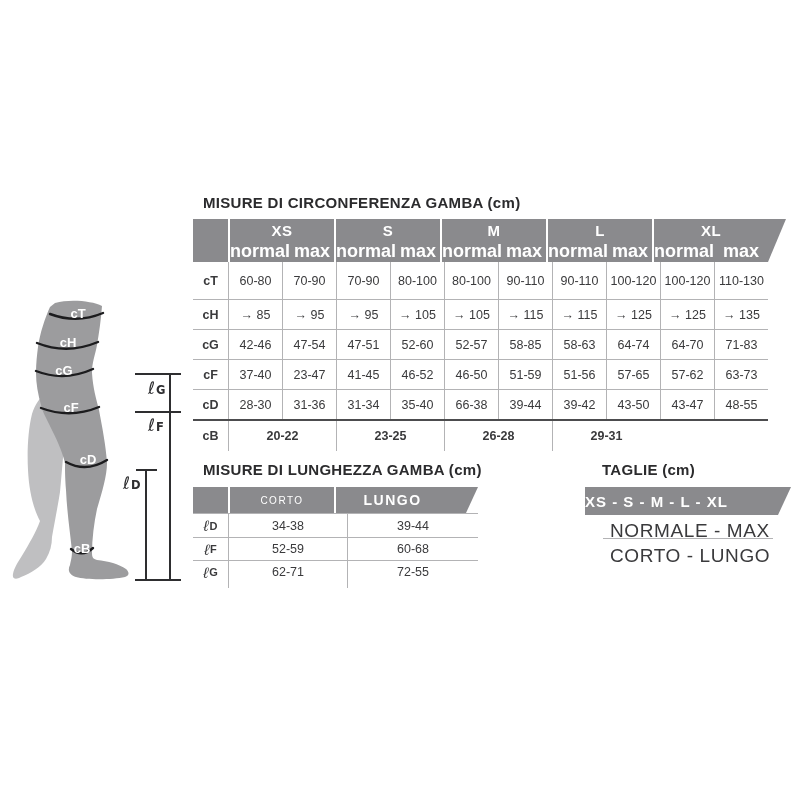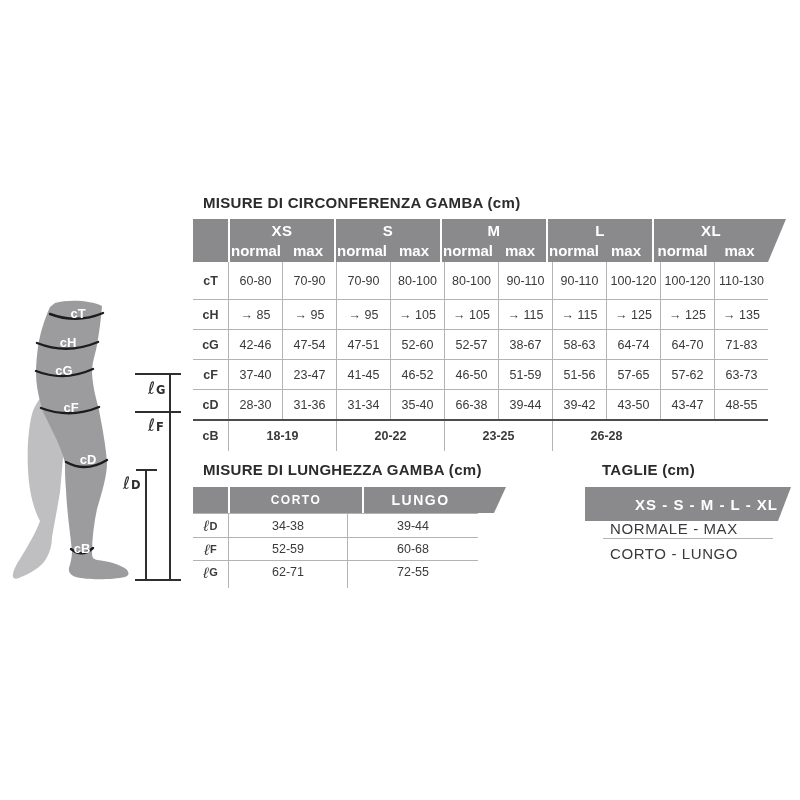--- a/index.html
+++ b/index.html
@@ -23,59 +23,59 @@
   }
   
   .hdr-bar{display:flex;gap:2px;}
   .hdr-box{background:var(--header-gray);color:#fff;}
   .hdr-spacer{width:35px;}
   .size-box{width:104px;height:43px;display:flex;flex-direction:column;justify-content:center;}
   .size-box.slanted{width:132px;clip-path:polygon(0 0,100% 0,calc(100% - 18px) 100%,0 100%);}
   .size-label{font-size:15px;font-weight:700;text-align:center;line-height:21px;letter-spacing:.5px;}
   .size-box.slanted .size-label,.size-box.slanted .sub-row{padding-right:18px;}
   .sub-row{display:flex;line-height:20px;}
-  .sub-row span{flex:1;text-align:center;font-size:15px;font-weight:700;}
+  .sub-row span{flex:1;text-align:center;font-size:18px;font-weight:700;}
   
   .ctable{width:575px;}
   .crow{display:grid;grid-template-columns:35px repeat(10,54px);}
   .crow + .crow{border-top:1px solid var(--line-light);}
   .crow.cb{grid-template-columns:35px repeat(5,108px);border-top:2px solid var(--line-dark);}
   .cell{
     display:flex;align-items:center;justify-content:center;
     font-size:12.5px;color:var(--text-dark);height:29px;white-space:nowrap;
   }
   .crow:first-child .cell{height:37px;}
   .crow.cb .cell{height:30px;font-weight:700;}
   .cell + .cell{border-left:1px solid var(--line-light);}
   .cell.lbl{font-weight:700;}
   
-  .len-hdr .corto-box{width:132px;height:26px;display:flex;align-items:center;justify-content:center;
-    font-size:12px;font-weight:700;letter-spacing:1.5px;}
+  .len-hdr .corto-box{width:104px;height:26px;display:flex;align-items:center;justify-content:center;
+    font-size:10px;font-weight:400;letter-spacing:1.5px;}
   .len-hdr .lungo-box{width:142px;height:26px;display:flex;align-items:center;justify-content:center;
     font-size:14px;font-weight:700;letter-spacing:1.5px;
     clip-path:polygon(0 0,100% 0,calc(100% - 12px) 100%,0 100%);padding-right:0;}
   .len-hdr .lungo-box span{margin-right:29px;}
   .ltable{width:285px;border-top:1px solid var(--line-light);}
   .lrow{display:grid;grid-template-columns:35px 119px 131px;}
   .lrow.b{border-bottom:1px solid var(--line-light);}
   .lrow .cell{height:22px;}
   .lrow:first-child .cell{height:23px;}
   .lstub{display:grid;grid-template-columns:35px 119px 131px;height:5px;}
   .lstub div + div{border-left:1px solid var(--line-light);}
   .script-l{font-size:15px;font-weight:400;font-style:italic;margin-right:1px;}
   .sub-cap{font-size:11px;font-weight:700;}
   
   .banner{
-    width:206px;height:34px;background:var(--header-gray);color:#fff;
-    display:flex;align-items:center;justify-content:flex-end;
+    width:206px;height:28px;background:var(--header-gray);color:#fff;
+    display:flex;align-items:center;justify-content:flex-start;
     font-size:15px;font-weight:700;letter-spacing:1px;
     clip-path:polygon(0 0,100% 0,calc(100% - 13px) 100%,0 100%);
   }
   .banner span{margin-right:13px;white-space:nowrap;}
-  .taglie-line{font-size:15px;letter-spacing:.6px;color:var(--text-dark);white-space:nowrap;}
+  .taglie-line{font-size:19px;letter-spacing:.6px;color:var(--text-dark);white-space:nowrap;}
   .divider{height:1px;background:var(--line-light);width:170px;}
   
   .band-label{font-family:"Liberation Sans","DejaVu Sans",sans-serif;font-size:13px;font-weight:700;fill:#fff;}
   .len-label{font-family:"DejaVu Sans","Liberation Sans",sans-serif;fill:#2e2e30;}
   .len-label .lscript{font-size:17px;font-style:italic;}
   .len-label .lcap{font-size:11.5px;font-weight:700;}
 </style>
 </head>
 <body>
 
@@ -185,21 +185,21 @@
       <div class="cell">→ 125</div>
       <div class="cell">→ 135</div>
     </div>
     <div class="crow">
       <div class="cell lbl">cG</div>
       <div class="cell">42-46</div>
       <div class="cell">47-54</div>
       <div class="cell">47-51</div>
       <div class="cell">52-60</div>
       <div class="cell">52-57</div>
-      <div class="cell">38-67</div>
+      <div class="cell">58-85</div>
       <div class="cell">58-63</div>
       <div class="cell">64-74</div>
       <div class="cell">64-70</div>
       <div class="cell">71-83</div>
     </div>
     <div class="crow">
       <div class="cell lbl">cF</div>
       <div class="cell">37-40</div>
       <div class="cell">23-47</div>
       <div class="cell">41-45</div>
@@ -219,24 +219,24 @@
       <div class="cell">35-40</div>
       <div class="cell">66-38</div>
       <div class="cell">39-44</div>
       <div class="cell">39-42</div>
       <div class="cell">43-50</div>
       <div class="cell">43-47</div>
       <div class="cell">48-55</div>
     </div>
     <div class="crow cb">
       <div class="cell lbl">cB</div>
-      <div class="cell">18-19</div>
       <div class="cell">20-22</div>
       <div class="cell">23-25</div>
       <div class="cell">26-28</div>
+      <div class="cell">29-31</div>
     </div>
   </div>
 
   <div class="abs section-title" style="left:203px;top:461px">MISURE DI LUNGHEZZA GAMBA (cm)</div>
 
   <div class="abs hdr-bar len-hdr" style="left:193px;top:487px">
     <div class="hdr-box hdr-spacer" style="height:26px"></div>
     <div class="hdr-box corto-box">CORTO</div>
     <div class="hdr-box lungo-box">
         <span>LUNGO</span>

